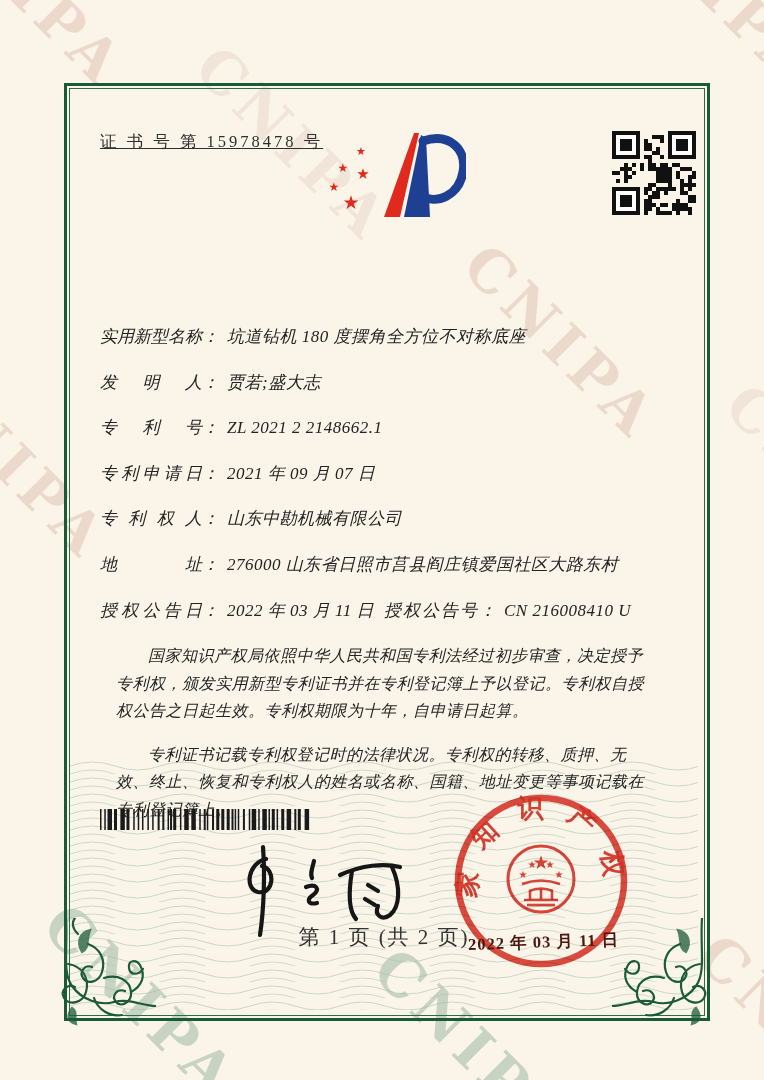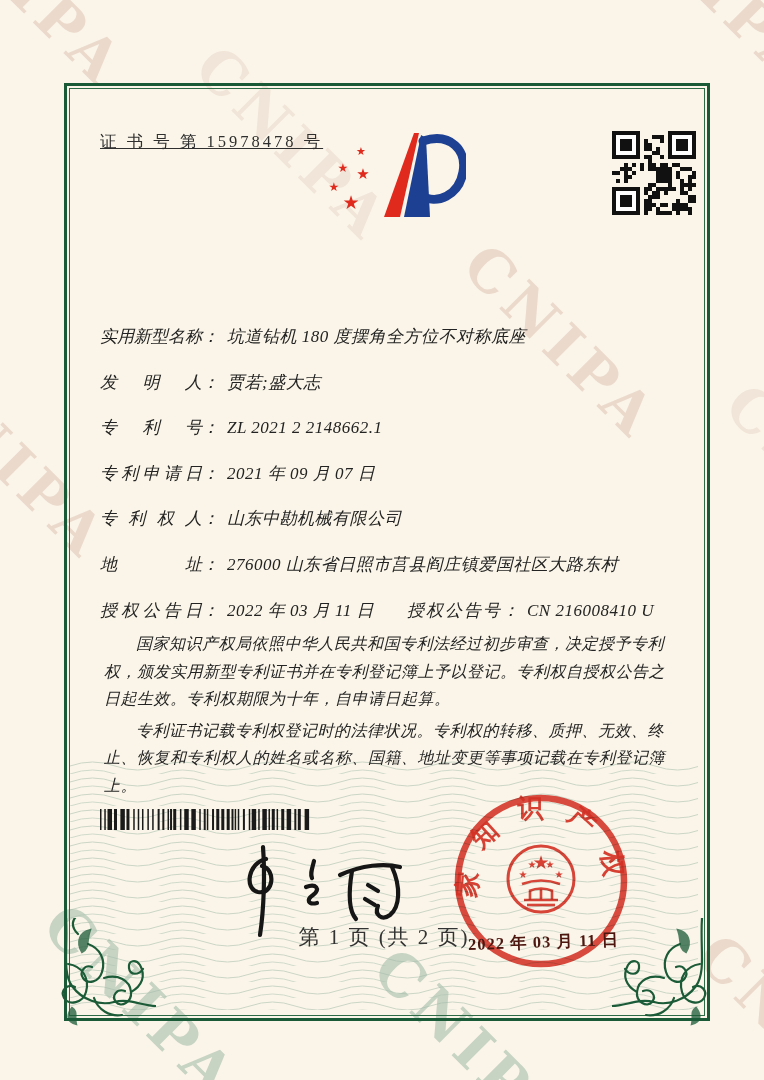--- a/index.html
+++ b/index.html
@@ -28,25 +28,25 @@
 
   .title{left:64px;top:231px;width:640px;text-align:center;font-size:39px;font-weight:bold;
          letter-spacing:7px;color:#151515;}
 
   .fields{left:100px;top:326px;width:560px;font-size:17px;color:#232323;}
   .frow{height:45.6px;display:flex;align-items:flex-start;line-height:21px;font-style:italic;}
   .flabel{display:inline-block;width:102px;text-align:justify;text-align-last:justify;}
   .fcolon{display:inline-block;margin-right:8px;}
   .fvalue{letter-spacing:.5px;}
   .fvalue.fixed{width:156px;}
-  .flabel2{margin-left:24px;letter-spacing:2px;}
+  .flabel2{margin-left:1px;letter-spacing:2px;}
 
   .body-text{left:100px;top:626px;width:572px;font-size:16px;line-height:27.5px;
              font-style:italic;color:#242424;z-index:2;}
-  .body-text p{margin:4px;text-indent:2em;letter-spacing:.5px;font-style:italic;}
+  .body-text p{margin:16px;text-indent:2em;letter-spacing:.5px;font-style:italic;}
 
   .barcode{left:100px;top:809px;}
 
   .signer{left:105px;top:872px;font-family:"Liberation Sans", sans-serif;font-size:17px;
           font-weight:600;color:#2b2b2b;letter-spacing:3px;line-height:29px;}
   .signature{left:222px;top:843px;z-index:2;}
 
   .seal{left:452px;top:792px;z-index:3;mix-blend-mode:multiply;opacity:.95;}
   .seal-date{left:468px;top:931px;width:175px;font-size:16.5px;font-weight:bold;color:#4d1710;
              letter-spacing:1px;transform:rotate(-2deg);z-index:4;}

